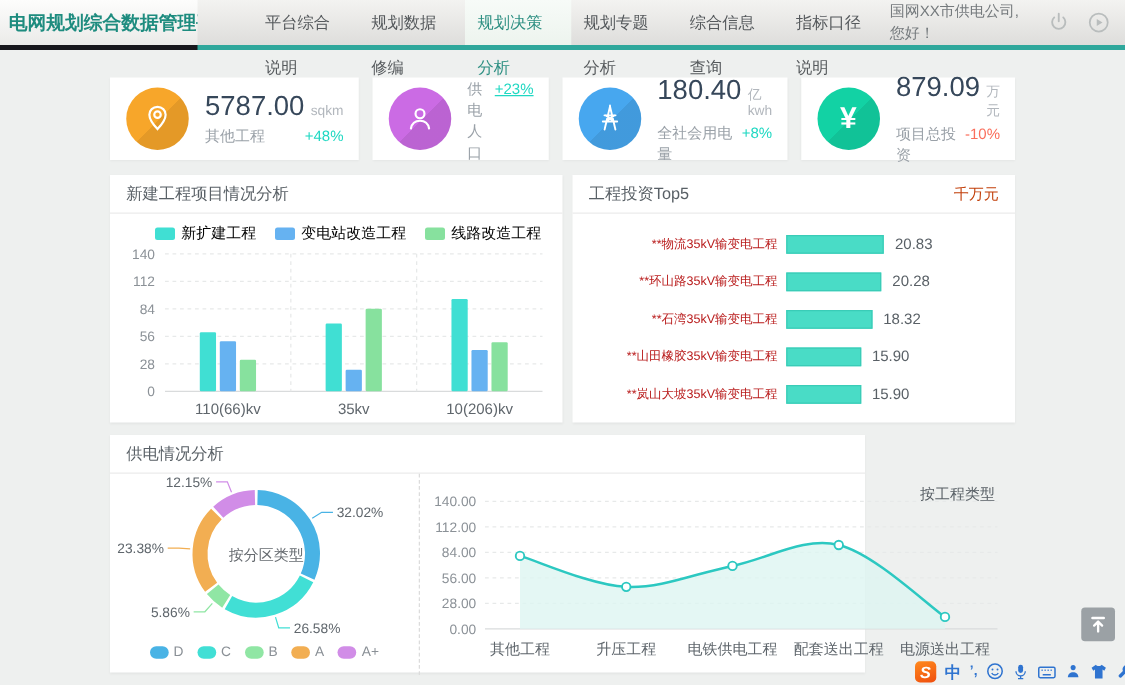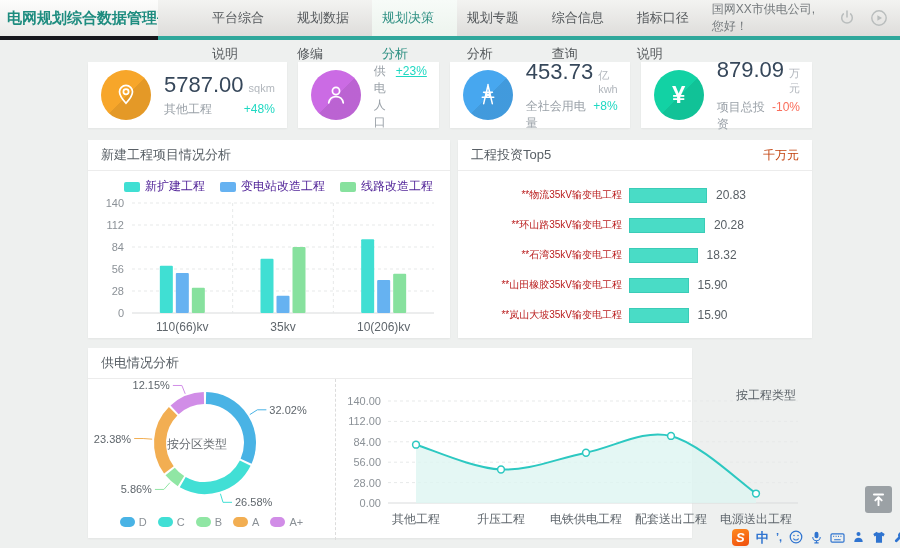--- a/index.html
+++ b/index.html
@@ -32,38 +32,38 @@
   .yuan-glyph{color:#fff;font-size:24px;font-weight:bold;z-index:1;}
   
   .panel{position:absolute;background:#fff;box-shadow:0 1px 2px rgba(0,0,0,.05);}
   .panel-header{height:28px;display:flex;align-items:center;justify-content:space-between;padding:1px 13px;
     border-bottom:1px solid #ececec;font-size:13px;color:#596066;}
   .panel-unit{font-size:12px;color:#c2410c;font-family:Liberation Mono, monospace;}
   #bar-panel{left:88px;top:140px;width:362px;height:198px;}
   #top5-panel{left:458px;top:140px;width:354px;height:198px;}
   #bottom-panel{left:88px;top:348px;width:604px;height:190px;}
   
-  .bar-legend{display:flex;justify-content:center;gap:15px;margin-top:7px;font-size:12px;color:#4c1d95;align-items:flex-end;margin-left:19px;}
+  .bar-legend{display:flex;justify-content:center;gap:15px;margin-top:7px;font-size:12px;color:#000000;align-items:flex-end;margin-left:19px;}
   .bl-item{display:flex;align-items:center;cursor:pointer;}
   .bl-swatch{width:16px;height:10px;border-radius:2px;display:inline-block;margin-right:5px;}
   .grid{stroke:#e7e9e9;stroke-dasharray:3 3;fill:none;}
   .grid.solid{stroke:#d9dbdc;stroke-dasharray:none;}
   .tick{font-size:11px;fill:#8b9197;}
   .cat{font-size:12px;fill:#5f666c;}
   .pct{font-size:11px;fill:#5f666c;}
   
   .top5-list{padding:12px 12px 0 4px;}
   .t5-row{display:flex;align-items:center;height:24px;margin-bottom:6px;}
   .t5-label{width:160px;text-align:right;font-size:10px;color:#b91c1c;flex:none;white-space:nowrap;}
   .t5-bar{height:15px;background:#49dcc6;border:1px solid #3accb7;box-sizing:border-box;margin-left:7px;flex:none;}
   .t5-val{margin-left:9px;font-size:12px;color:#596066;}
   
   .bottom-body{display:flex;height:161px;}
   .donut-sec{width:247px;position:relative;flex:none;}
-  .donut-center{position:absolute;left:79px;top:57px;width:76px;text-align:left;font-size:12px;color:#666b70;}
+  .donut-center{position:absolute;left:79px;top:57px;width:76px;text-align:right;font-size:12px;color:#666b70;}
   .donut-legend{position:absolute;left:0;right:0;top:137px;display:flex;justify-content:center;gap:11px;
     align-items:center;font-size:11px;color:#8a9096;}
   .dl-item{display:flex;align-items:center;cursor:pointer;}
   .dl-swatch{width:15px;height:10px;border-radius:5px;display:inline-block;margin-right:4px;}
   .line-sec{flex:1;border-left:1px dashed #dcdcdc;position:relative;}
   .line-type-label{position:absolute;top:8px;right:16px;font-size:12px;color:#596066;}
   
   #back-top{position:absolute;left:865px;top:486px;width:27px;height:27px;background:#9ba1a5;border-radius:3px;
     display:flex;align-items:center;justify-content:center;cursor:pointer;}
   #ime-bar{position:absolute;right:0;bottom:1px;height:20px;display:flex;align-items:center;gap:7px;padding-left:5px;}
@@ -136,21 +136,21 @@
     </div>
   </div>
   <div class="kpi-card">
     <div class="kpi-icon" style="background: rgb(71, 167, 239);">
       <svg width="26" height="26" viewBox="0 0 24 24" style="z-index:1">
           <path d="M12 3 L8 20 M12 3 L16 20 M12 2.2 V3.6 M7.9 9.5 H16.1 M6.7 14 H17.3 M8.9 14 L15.1 9.5 M15.1 14 L8.9 9.5" fill="none" stroke="#fff" stroke-width="1.4" stroke-linecap="round"></path>
         </svg>
     </div>
     <div class="kpi-body">
       <div class="kpi-line1">
-          <span class="kpi-value">453.73</span>
+          <span class="kpi-value">180.40</span>
           <span class="kpi-unit">亿kwh</span>
         </div>
       <div class="kpi-line2">
           <span class="kpi-label">全社会用电量</span>
           <span class="kpi-delta" style="color: rgb(31, 216, 194);">+8%</span>
         </div>
     </div>
   </div>
   <div class="kpi-card">
     <div class="kpi-icon" style="background: rgb(18, 210, 164);">

